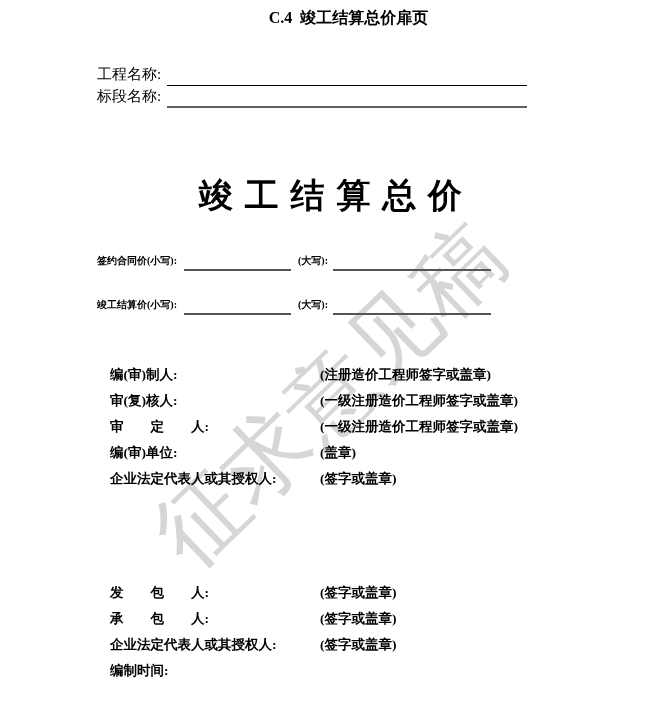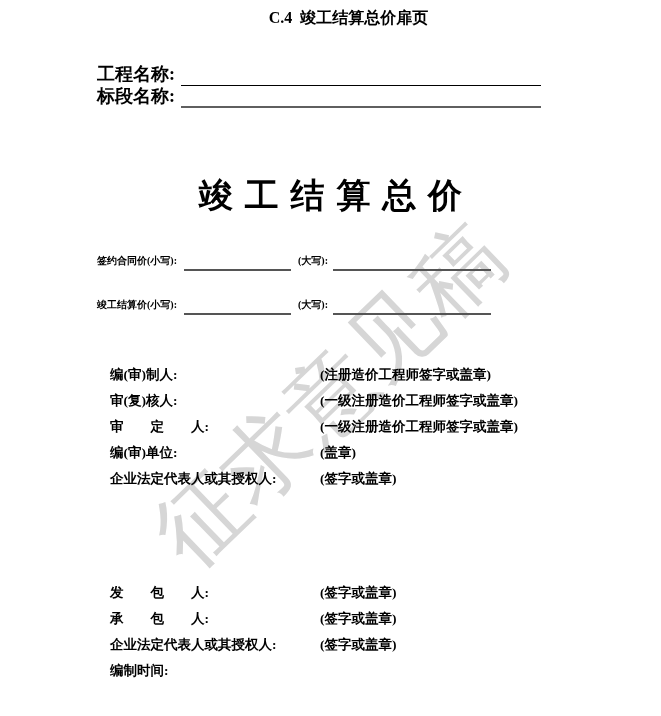--- a/index.html
+++ b/index.html
@@ -15,21 +15,21 @@
     font-size:88px; color:#d6d6d6; white-space:nowrap;
     font-family:"Liberation Serif", serif; letter-spacing:1px;
   }
   .header {
     position:absolute; top:8px; left:18px; width:100%; text-align:center;
     font-size:16px; font-weight:bold; white-space:pre;
   }
   .field-row { position:absolute; left:97px; display:flex; align-items:flex-end; }
   .row-project { top:62px; }
   .row-section { top:84px;align-items:flex-end; }
-  .field-label { font-size:18px; font-weight:bold; line-height:24px; white-space:pre; }
+  .field-label { font-size:15px; font-weight:normal; line-height:24px; white-space:pre; }
   .fill-line { display:inline-block; width:360px; height:22px; margin-left:6px; }
   .fill-black { border-bottom:1.5px solid #000; }
   .fill-gray  { border-bottom:2px solid #5f5f5f; }
   .main-title {
     position:absolute; top:173px; left:0; width:100%; text-align:center;
     font-size:34px; font-weight:bold; white-space:pre;
     font-family:"DejaVu Sans", sans-serif;
   }
   .price-row {
     position:absolute; left:97px; display:flex; align-items:flex-end;

